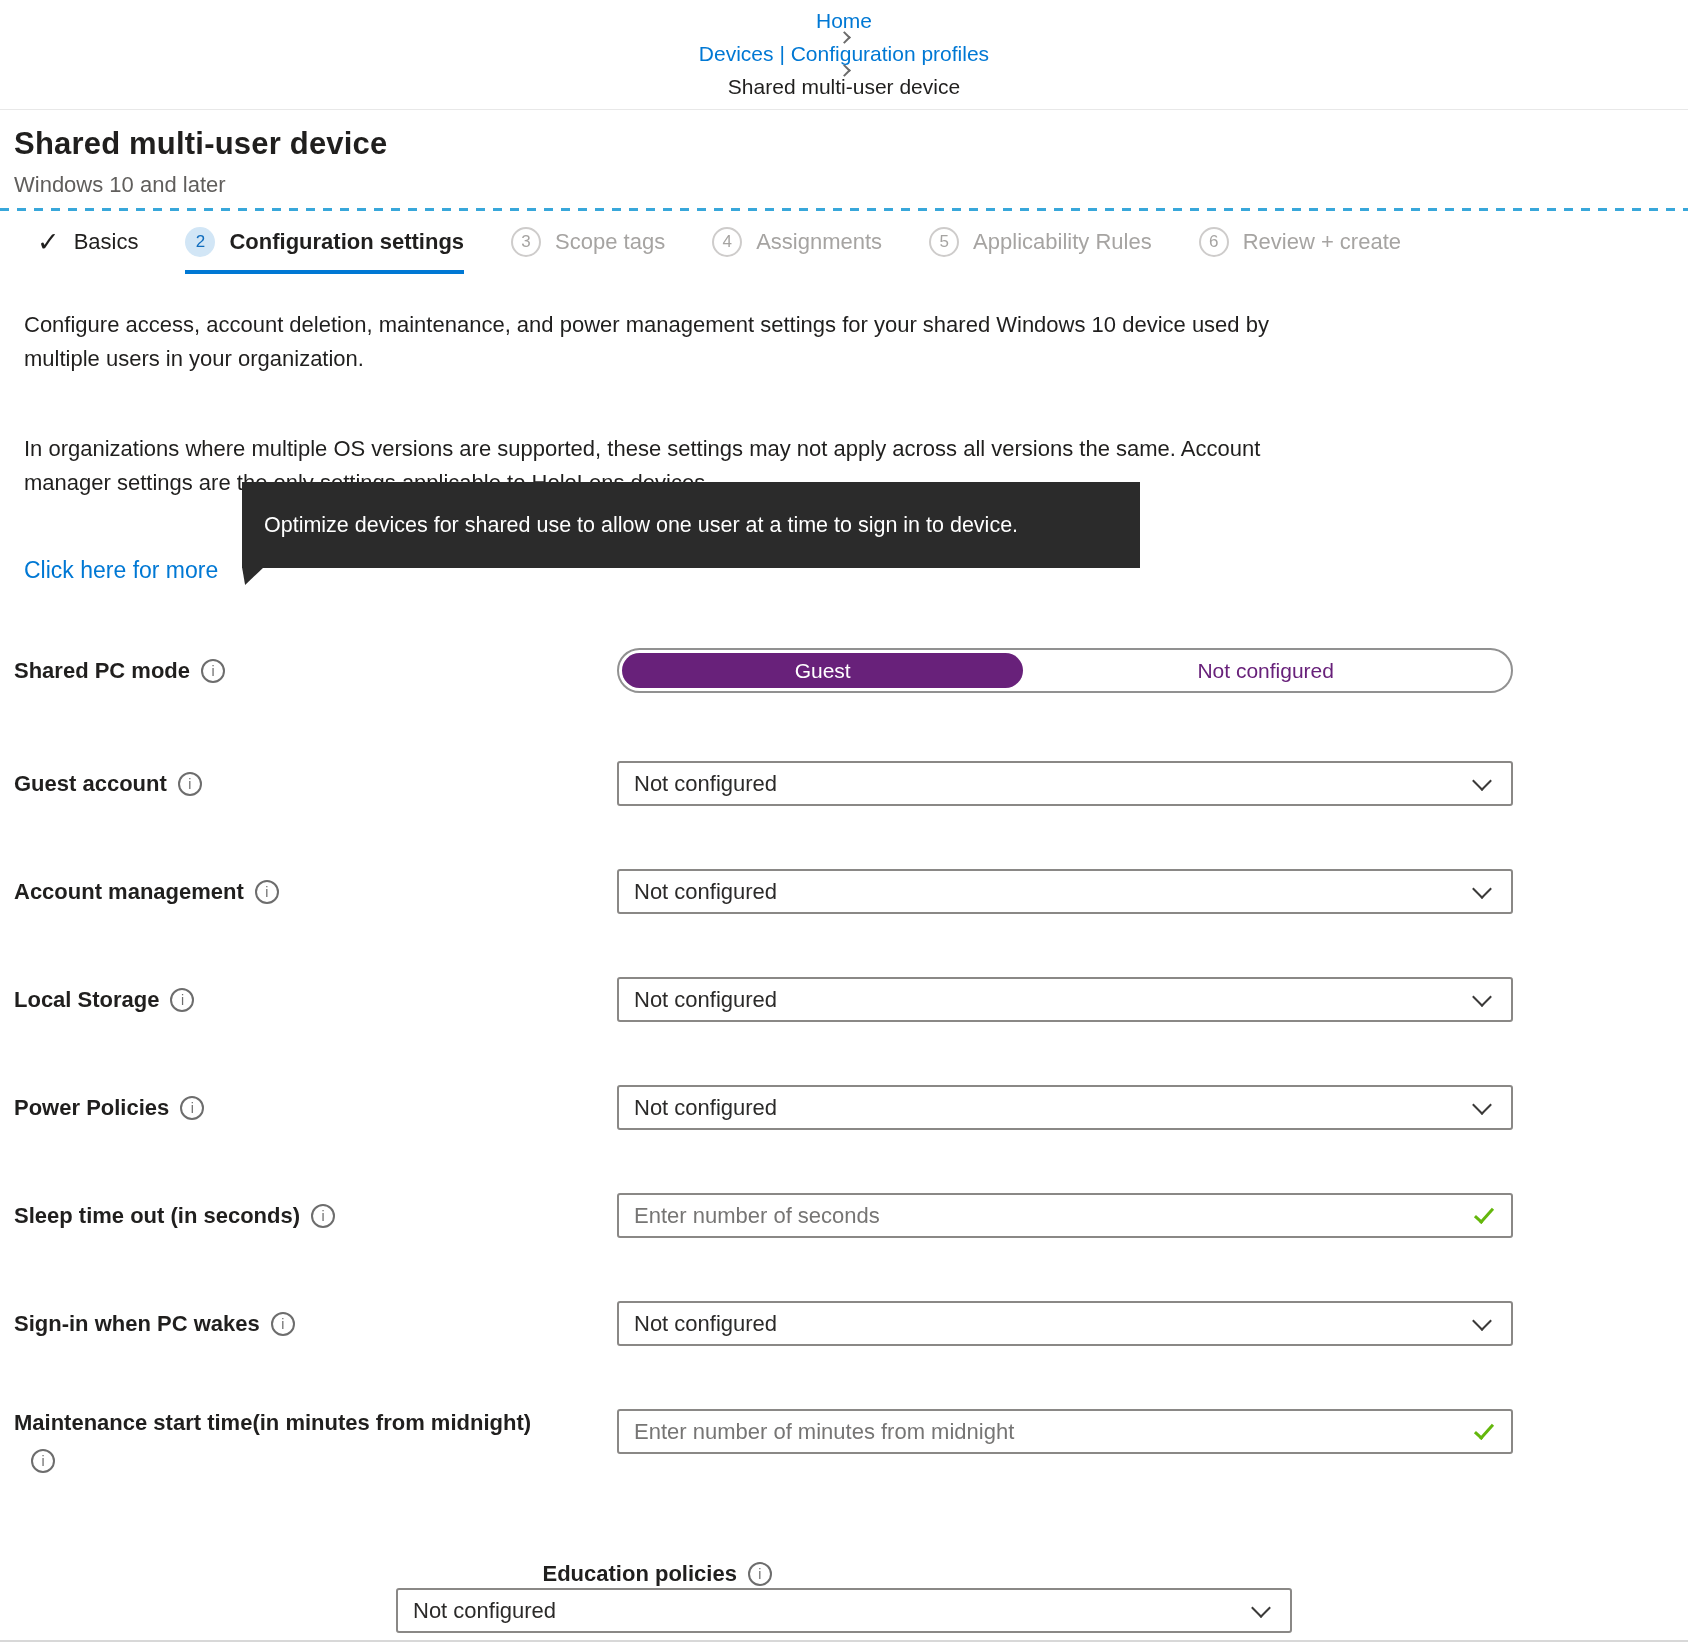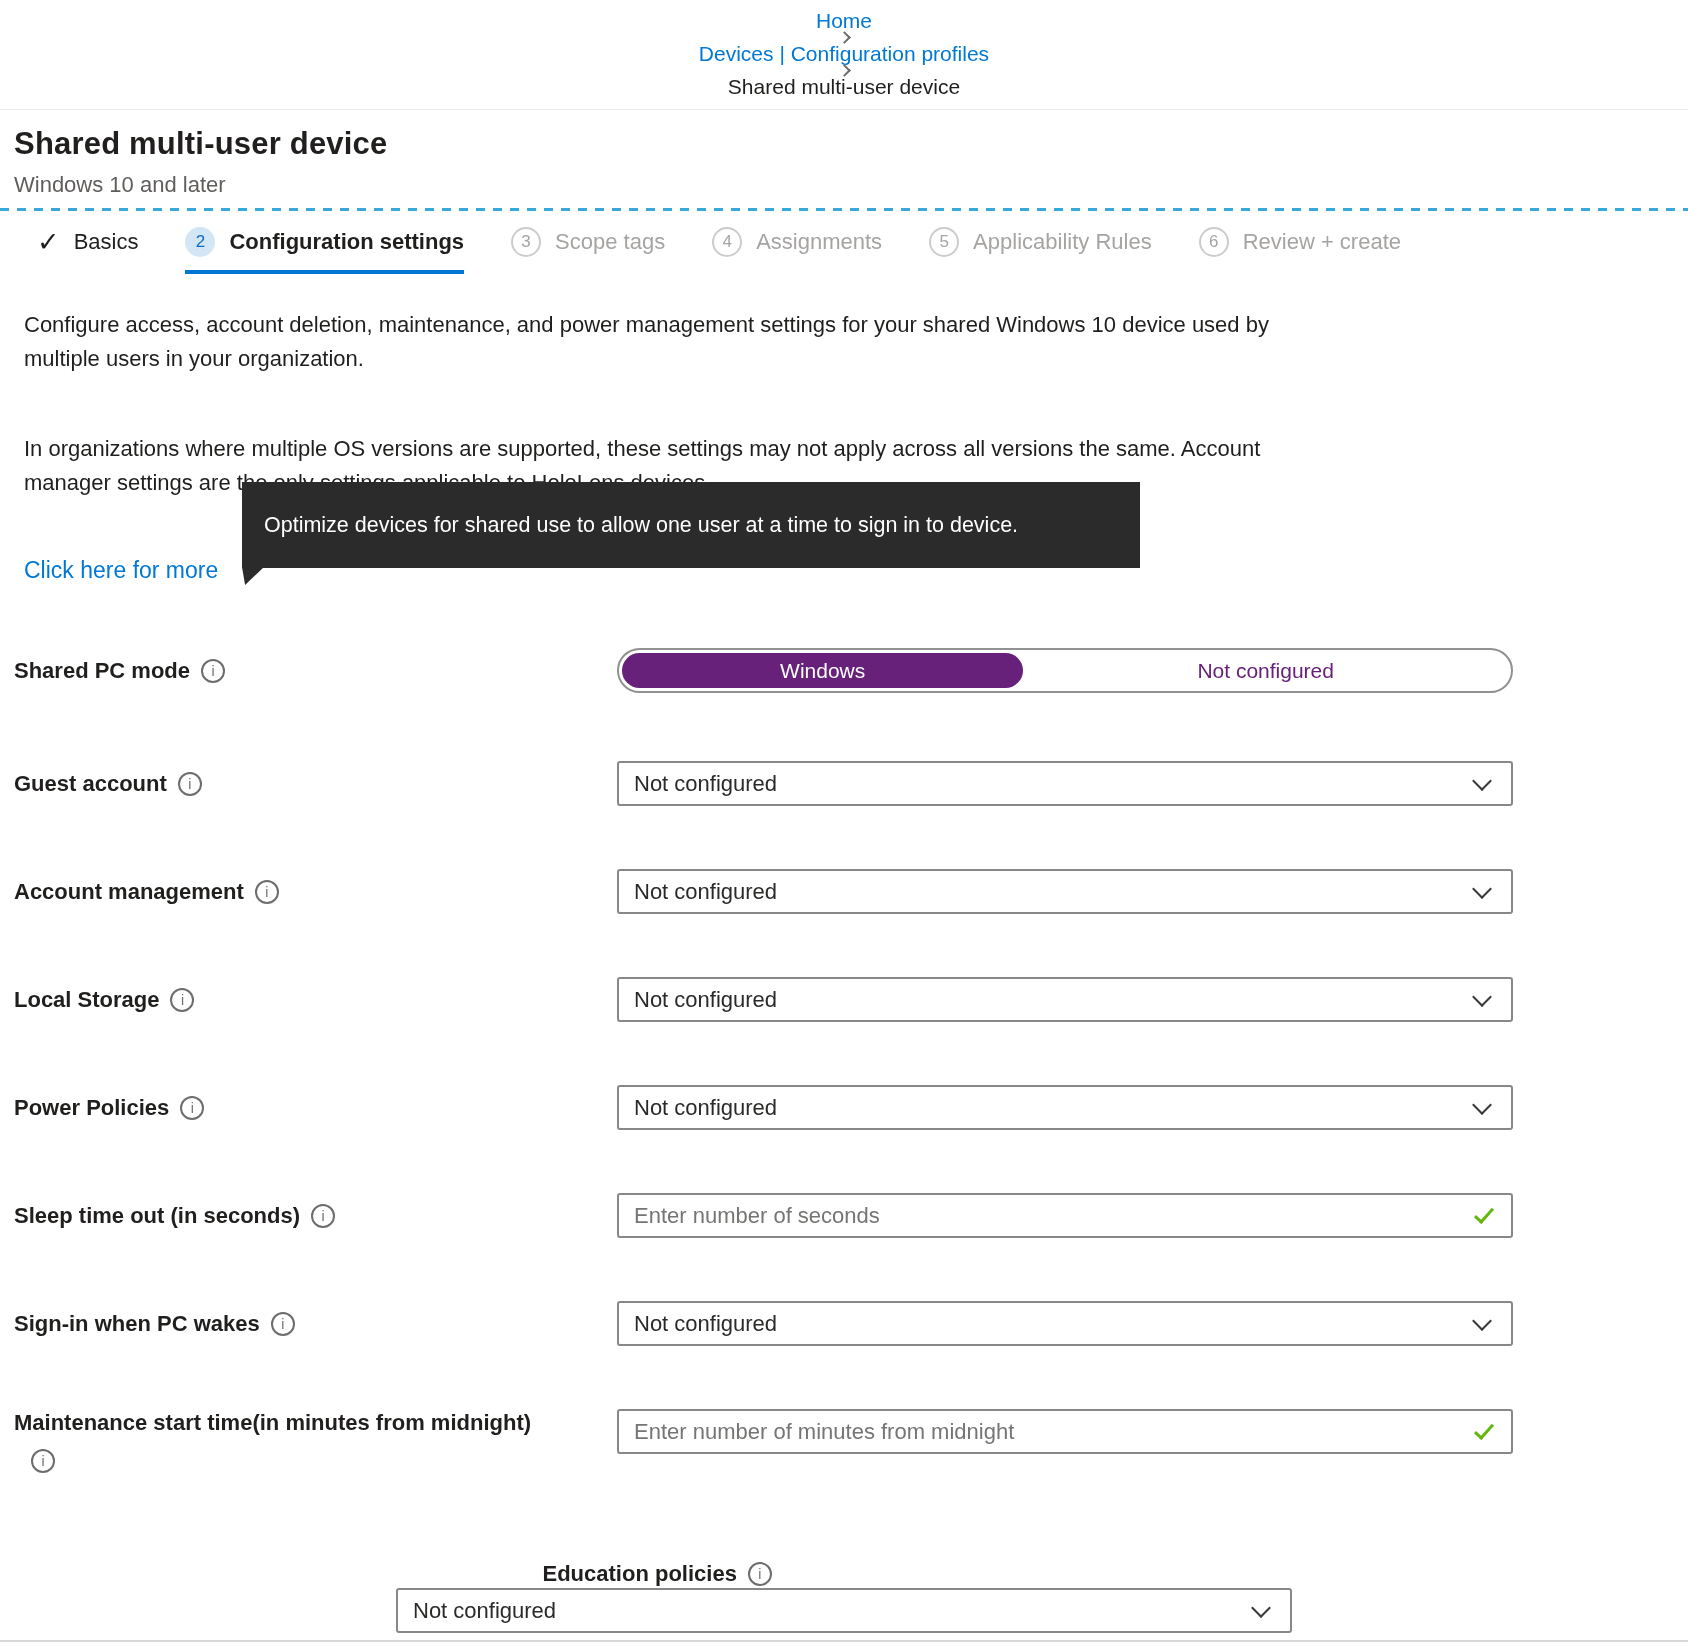--- a/index.html
+++ b/index.html
@@ -218,21 +218,21 @@
 </div>
 
 <div class="form">
 
   <div class="form-row row-toggle">
     <div class="row-label">
       <span class="lbl">Shared PC mode</span>
       <span class="info-icon">i</span>
     </div>
     <div class="control toggle">
-      <div class="toggle-on">Windows</div>
+      <div class="toggle-on">Guest</div>
       <div class="toggle-off">Not configured</div>
     </div>
   </div>
 
   <div class="form-row row-first">
     <div class="row-label">
       <span class="lbl">Guest account</span>
       <span class="info-icon">i</span>
     </div>
     <div class="control">

